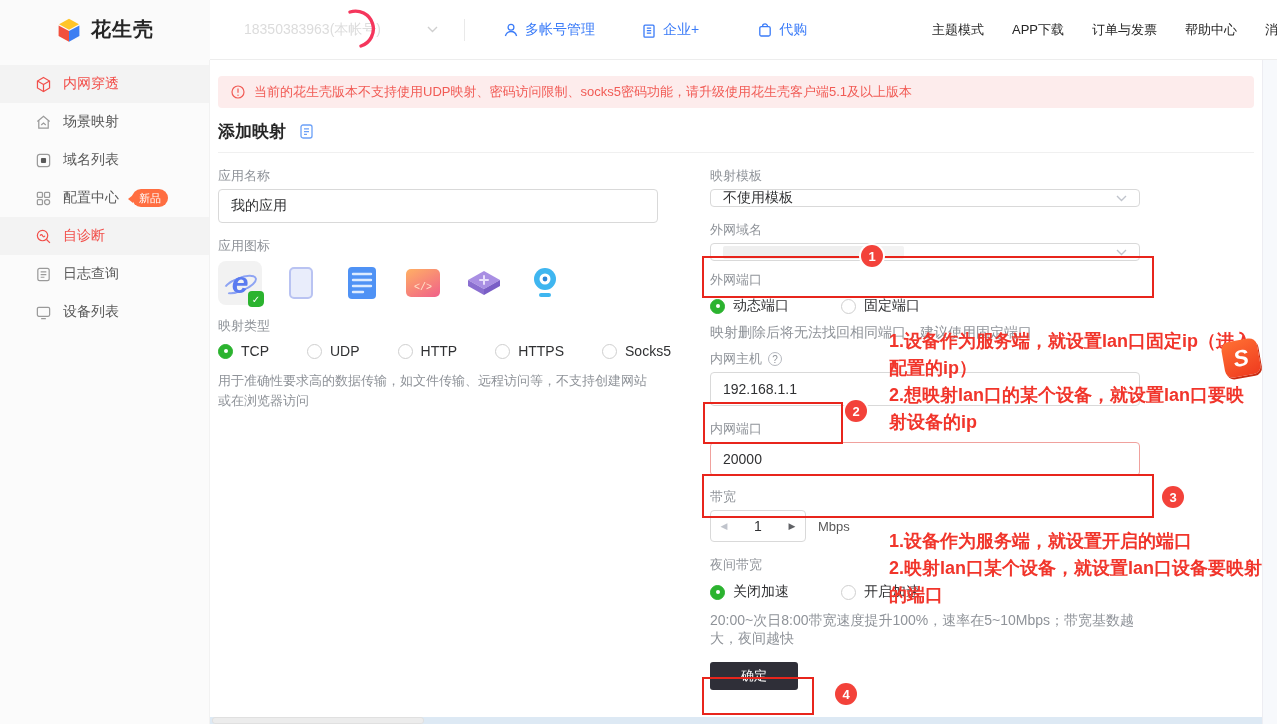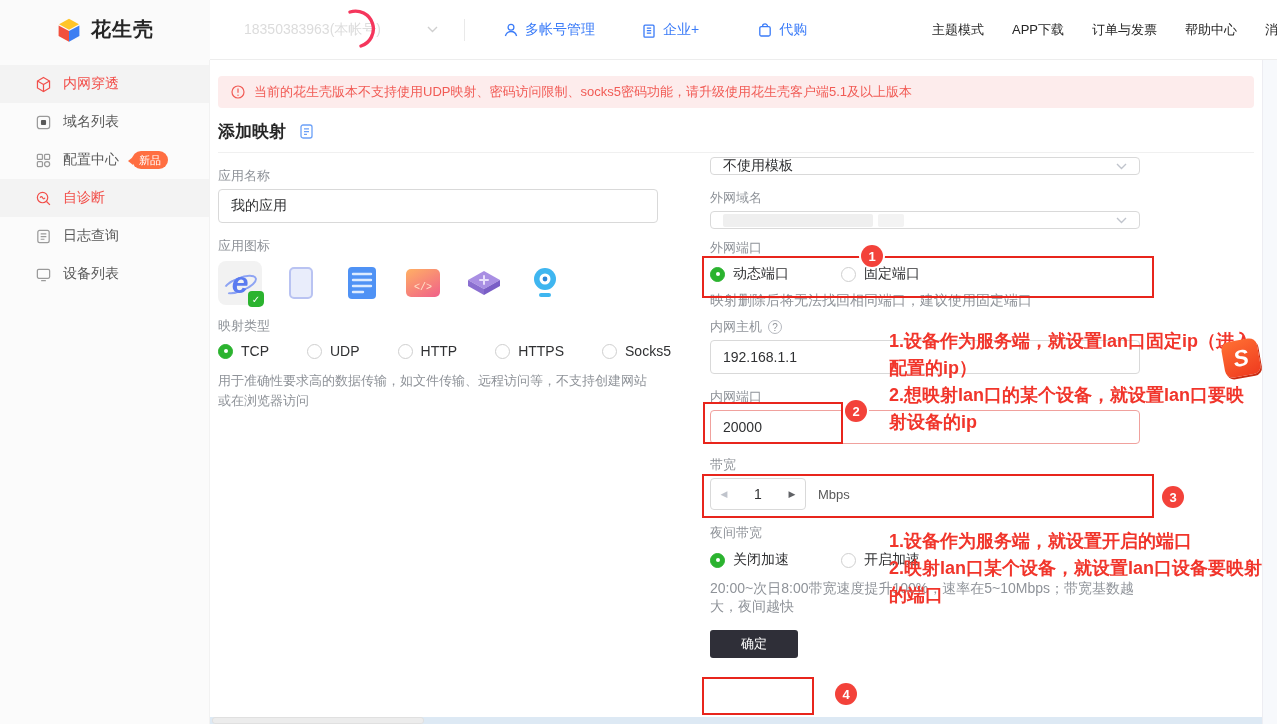--- a/index.html
+++ b/index.html
@@ -163,20 +163,28 @@
   <div class="sidebar">
     <div class="side-item active">
       <svg width="17" height="17" viewBox="0 0 18 18" fill="none" stroke-width="1.3">
         <path d="M9 1.6l6.4 3.7v7.4L9 16.4l-6.4-3.7V5.3z"></path>
           <path d="M9 9L2.6 5.3M9 9l6.4-3.7M9 9v7.4"></path>
       </svg>
       <span>内网穿透</span>
     </div>
     <div class="side-item">
       <svg width="17" height="17" viewBox="0 0 18 18" fill="none" stroke-width="1.3">
+        <path d="M2.5 8L9 2.5 15.5 8"></path>
+          <path d="M4 6.8V15h10V6.8"></path>
+          <path d="M6.6 11.6L9 9.6l2.4 2"></path>
+      </svg>
+      <span>场景映射</span>
+    </div>
+    <div class="side-item">
+      <svg width="17" height="17" viewBox="0 0 18 18" fill="none" stroke-width="1.3">
         <rect x="2.5" y="2.5" width="13" height="13" rx="2.5"></rect>
           <rect x="6.3" y="6.3" width="5.4" height="5.4" rx="1" fill="currentColor" stroke="none"></rect>
       </svg>
       <span>域名列表</span>
     </div>
     <div class="side-item">
       <svg width="17" height="17" viewBox="0 0 18 18" fill="none" stroke-width="1.3">
         <rect x="2.5" y="2.5" width="5.4" height="5.4" rx="1"></rect>
           <rect x="10.1" y="2.5" width="5.4" height="5.4" rx="1"></rect>
         <rect x="2.5" y="10.1" width="5.4" height="5.4" rx="1"></rect>
@@ -291,20 +299,21 @@
           </span>
           <span class="radio-opt" style="margin-right:0">
             <span class="radio"></span>
             <span>Socks5</span>
           </span>
         </div>
         <div class="f-help mt12">用于准确性要求高的数据传输，如文件传输、远程访问等，不支持创建网站或在浏览器访问</div>
       </div>
 
       <div class="fcol fcol-right">
+        <div class="f-label mt14">映射模板</div>
         <div class="f-select mt7">
           <span>不使用模板</span>
           <span class="chev">
             <svg width="11" height="7" viewBox="0 0 11 7" fill="none" stroke="#c0c4cc" stroke-width="1.4">
                 <path d="M1 1l4.5 4.5L10 1"></path>
               </svg>
           </span>
         </div>
 
         <div class="f-label mt14">外网域名</div>

